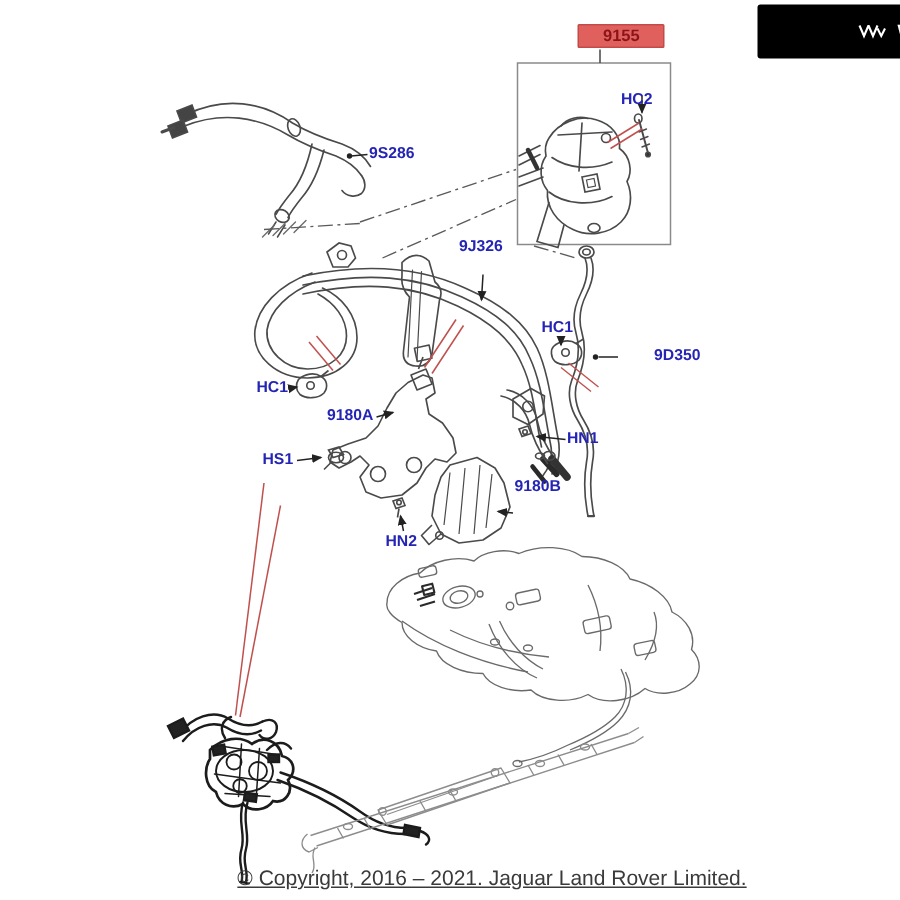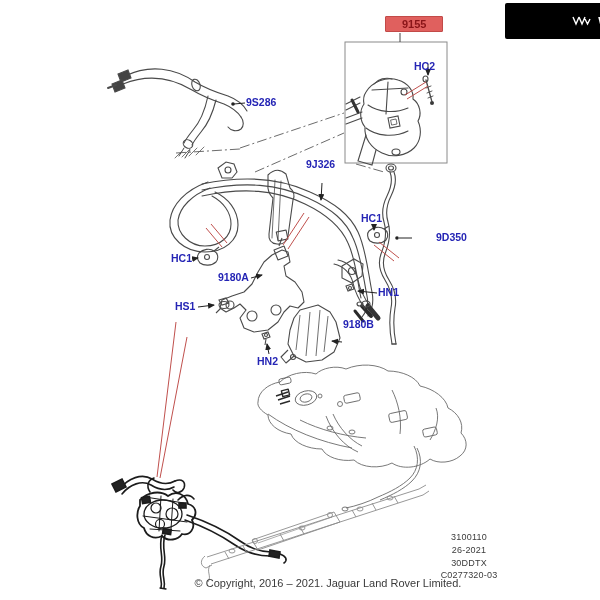--- a/index.html
+++ b/index.html
@@ -9,21 +9,21 @@
   .plabel{position:absolute;font-size:10.5px;font-weight:bold;color:#2525b5;
           line-height:12px;white-space:nowrap;cursor:pointer;}
   .plabel.highlight{background:#e0605e;color:#8a1518;padding:1px 16px;
           border:1px solid #c24a48;border-radius:1px;font-size:11px;}
   .badge{position:absolute;left:505px;top:3px;width:92px;height:36px;background:#000;
          border-radius:2px;display:flex;align-items:center;justify-content:center;gap:5px;padding-left:48px;}
   .badge span{color:#fff;font-size:11px;font-weight:bold;letter-spacing:.5px;}
   .footer-info{position:absolute;left:469px;top:531px;transform:translateX(-50%);
          text-align:center;font-size:9px;color:#3b3b3b;line-height:12.8px;letter-spacing:.2px;}
   .copyright{position:absolute;left:328px;top:577px;transform:translateX(-50%);
-         font-size:11px;color:#3a3a3a;white-space:nowrap;}
+         font-size:14px;color:#3a3a3a;white-space:nowrap;text-decoration:underline;}
 </style>
 </head>
 <body>
 
 <div class="stage">
 
 <svg class="art" width="600" height="600" viewBox="0 0 600 600">
   <defs>
     <marker id="ah" markerWidth="8" markerHeight="8" refX="6" refY="3" orient="auto">
       <path d="M0,0 L7,3 L0,6 Z" fill="#222"></path>
@@ -265,22 +265,16 @@
 <div class="plabel" style="left:306px;top:158px">9J326</div>
 <div class="plabel" style="left:171px;top:252px">HC1</div>
 <div class="plabel" style="left:361px;top:212px">HC1</div>
 <div class="plabel" style="left:436px;top:231px">9D350</div>
 <div class="plabel" style="left:378px;top:286px">HN1</div>
 <div class="plabel" style="left:218px;top:271px">9180A</div>
 <div class="plabel" style="left:175px;top:300px">HS1</div>
 <div class="plabel" style="left:257px;top:355px">HN2</div>
 <div class="plabel" style="left:343px;top:318px">9180B</div>
 
-<div class="footer-info">
-  <div>3100110</div>
-  <div>26-2021</div>
-  <div>30DDTX</div>
-  <div>C0277320-03</div>
+
+<div class="copyright">© Copyright, 2016 – 2021. Jaguar Land Rover Limited.</div>
+
 </div>
 
-<div class="copyright">© Copyright, 2016 – 2021. Jaguar Land Rover Limited.</div>
-
-</div>
-
 </body></html>

